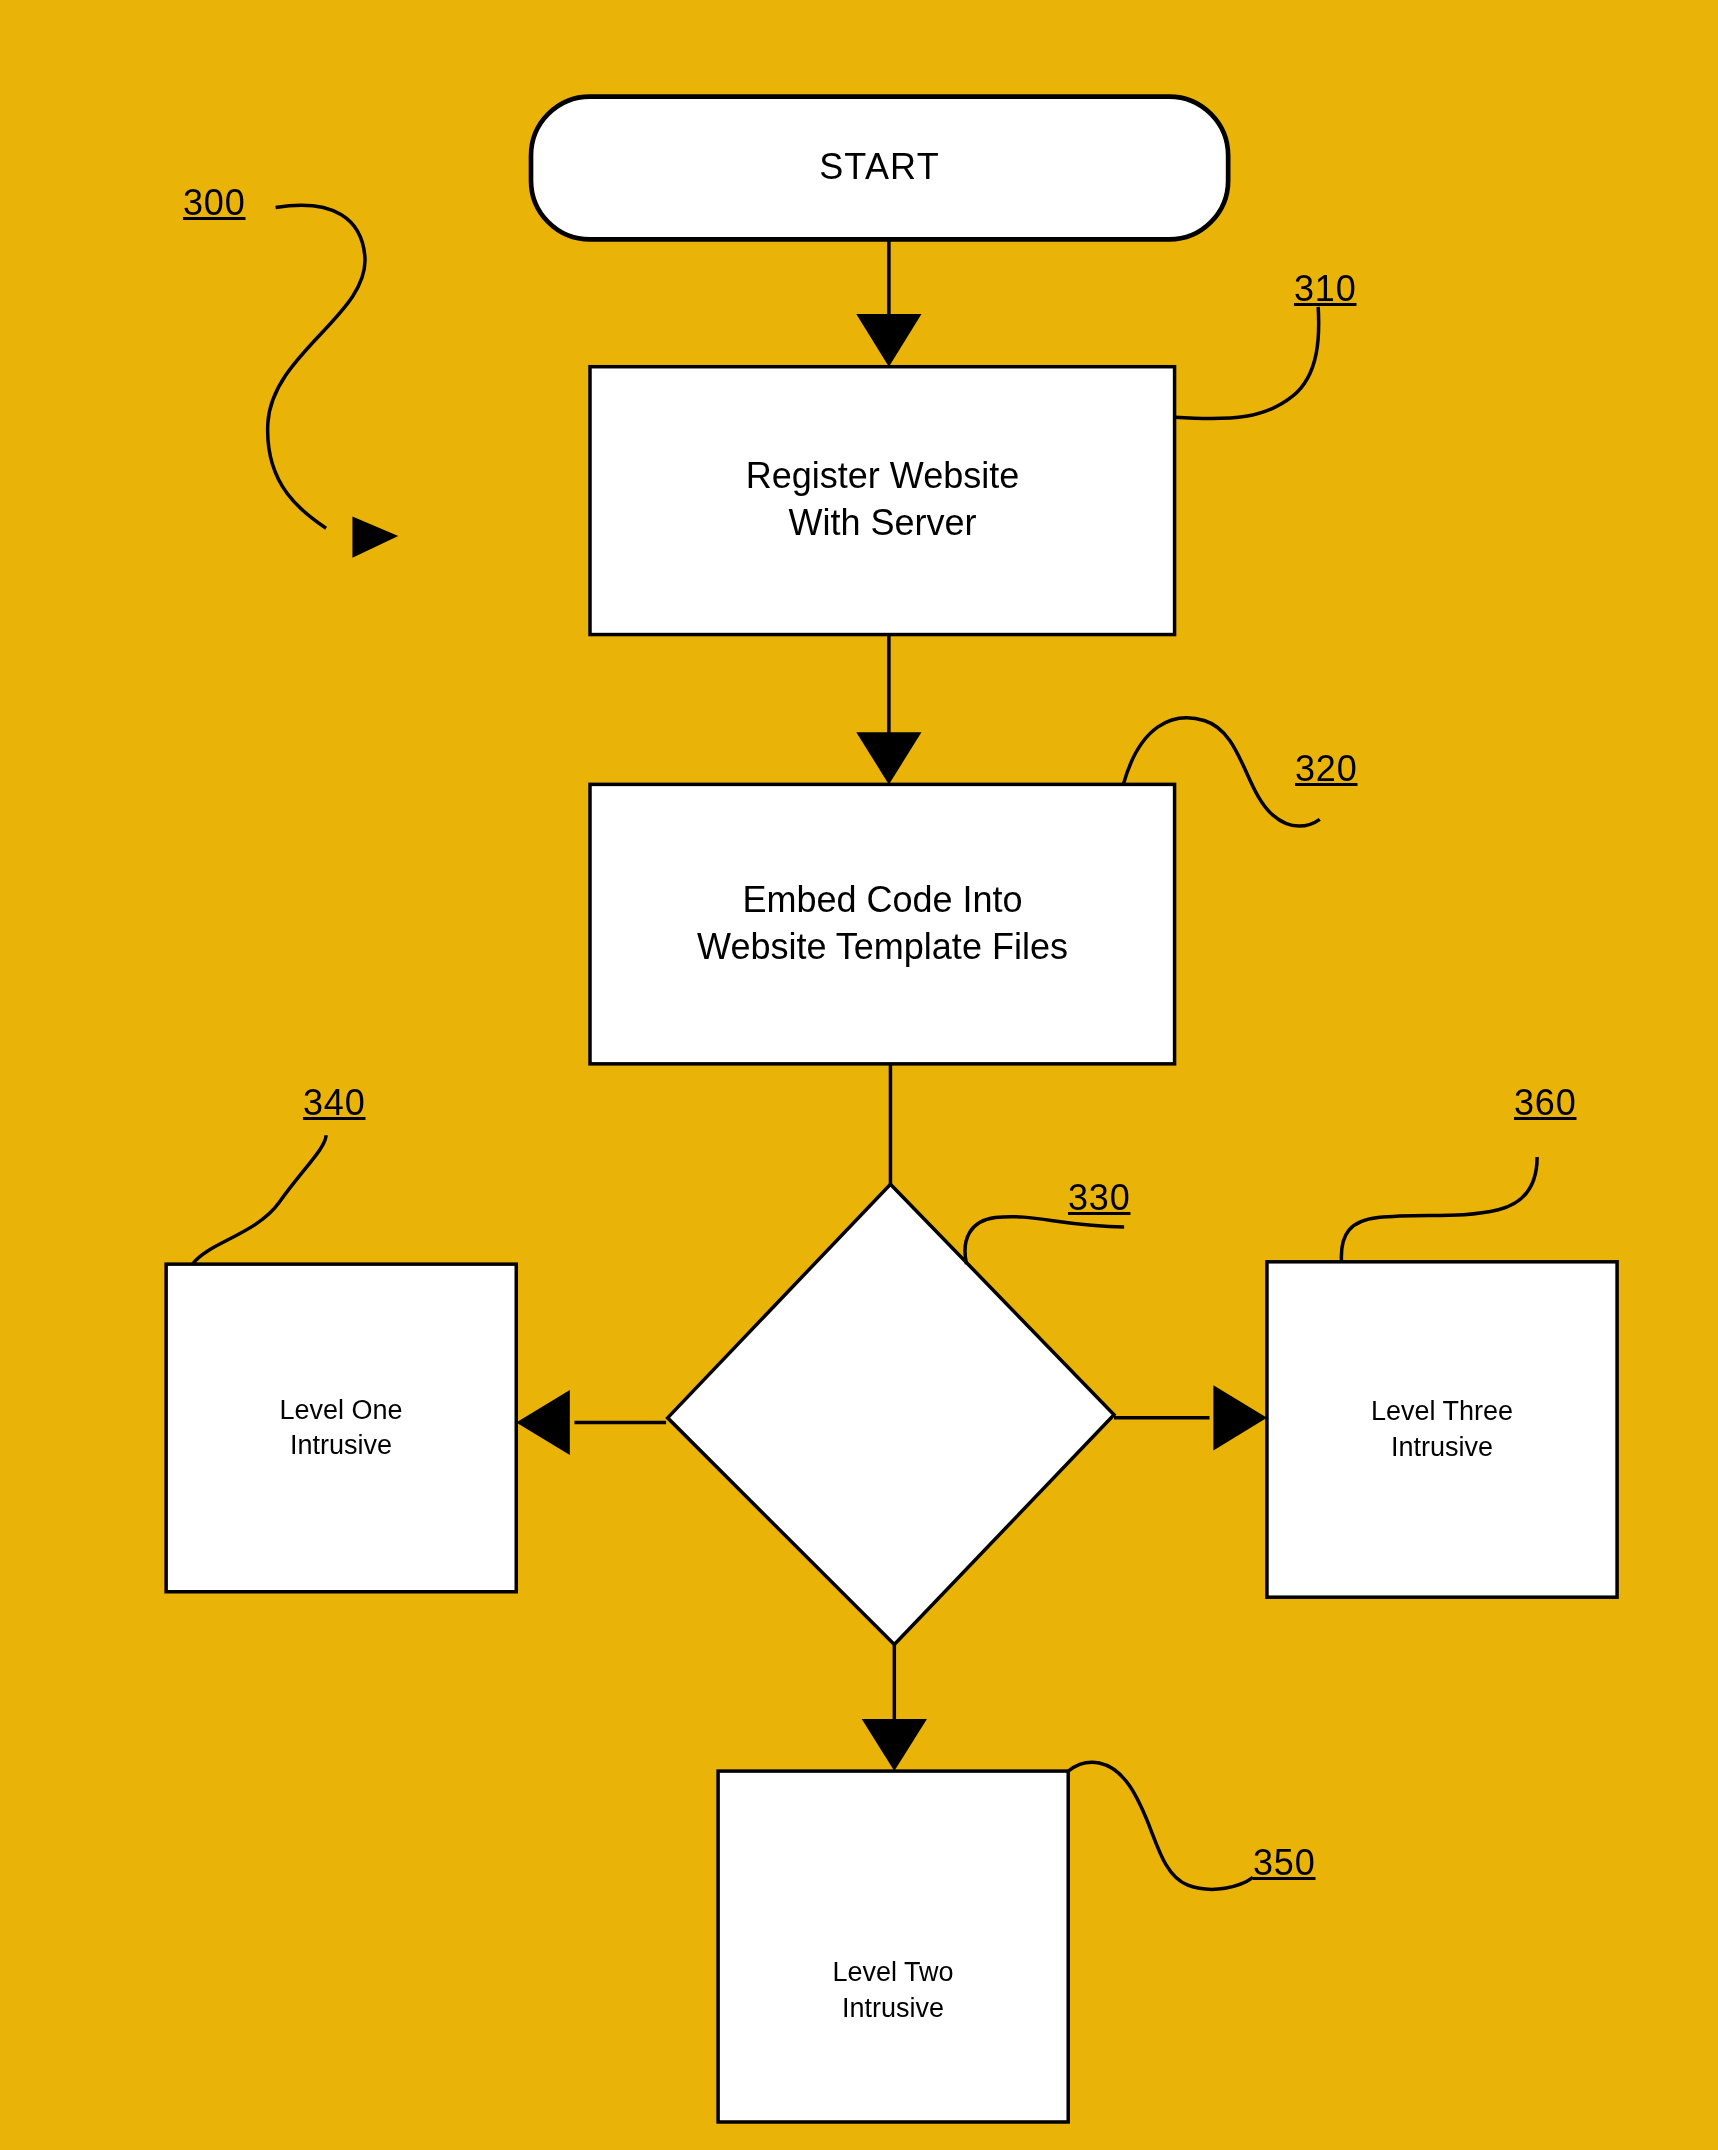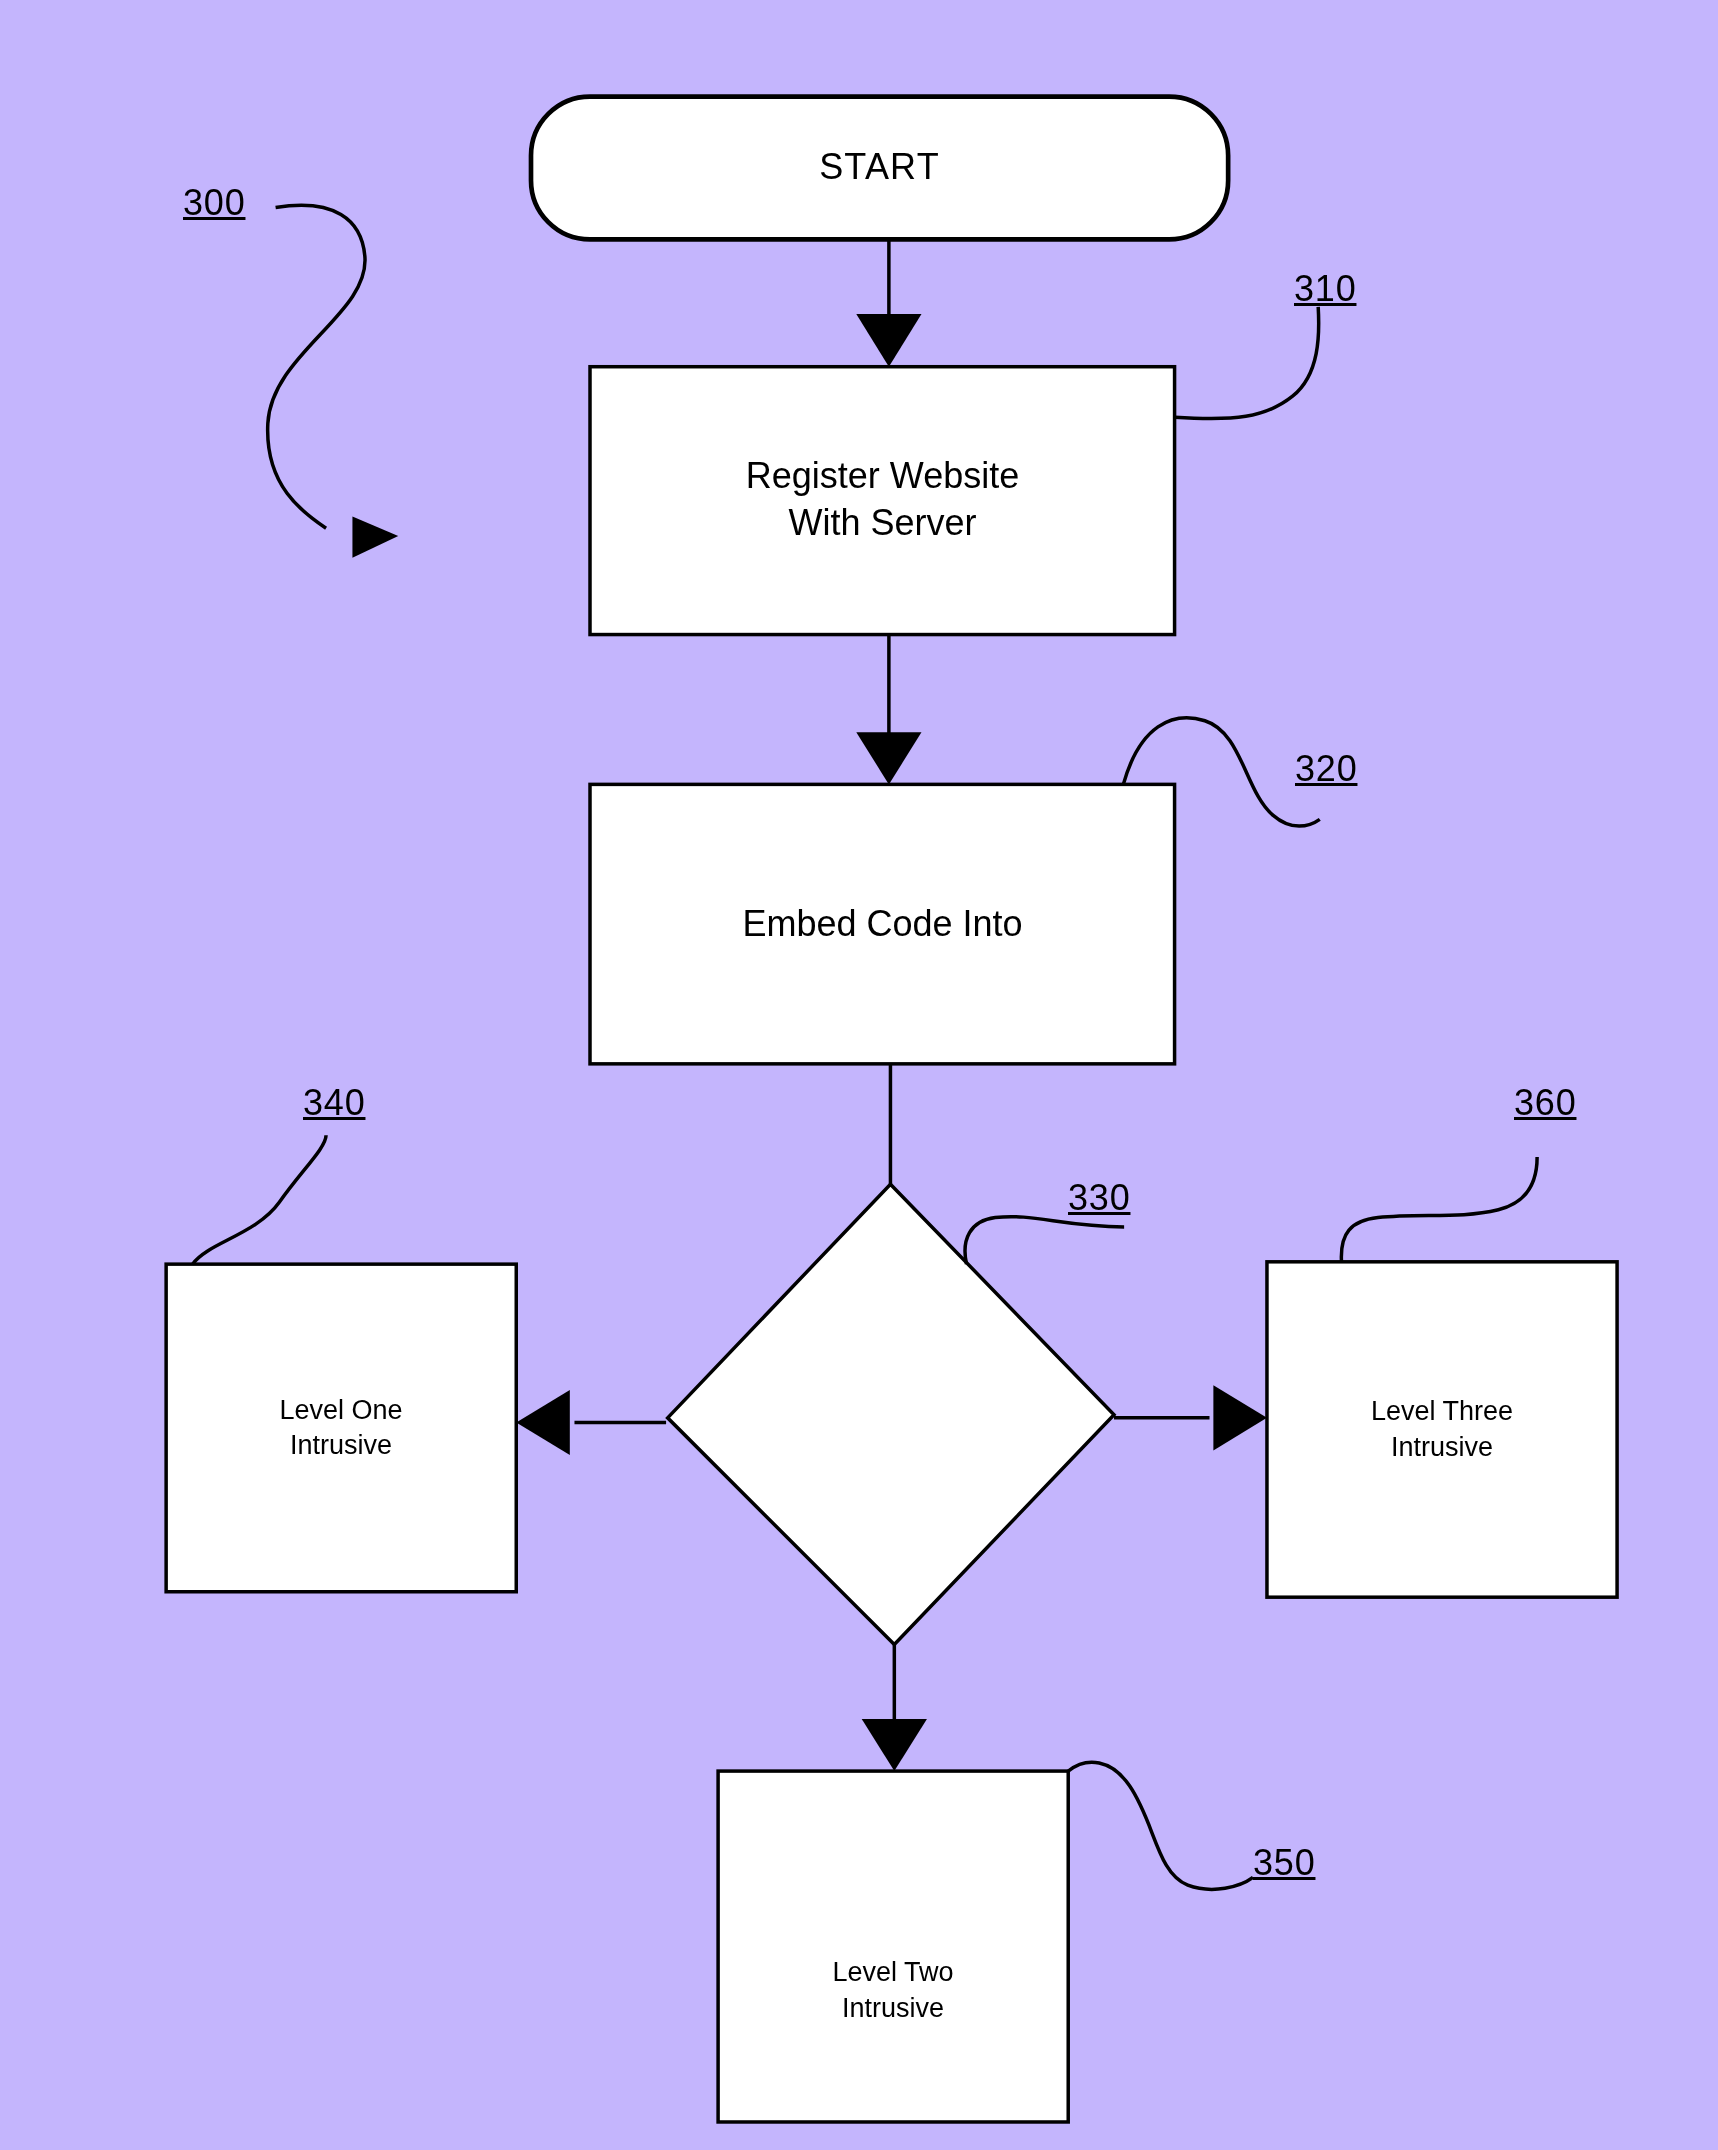--- a/index.html
+++ b/index.html
@@ -9,21 +9,21 @@
     background: #ffffff;
   }
   body {
     font-family: "Liberation Sans", sans-serif;
     color: #000000;
   }
   #figure-root {
     position: relative;
     width: 1718px;
     height: 2151px;
-    background: #c4b5fd;
+    background: #eab308;
     overflow: hidden;
   }
   #figure-svg {
     position: absolute;
     left: 0;
     top: 0;
     width: 1718px;
     height: 2151px;
     display: block;
   }
@@ -127,20 +127,21 @@
     <span class="ln">START</span>
   </div>
 
   <div class="node-label process-text" style="left:590px; top:366px; width:585px; height:268px;">
     <span class="ln">Register Website</span>
     <span class="ln">With Server</span>
   </div>
 
   <div class="node-label process-text" style="left:590px; top:784px; width:585px; height:280px;border-radius:15px;">
     <span class="ln">Embed Code Into</span>
+    <span class="ln">Website Template Files</span>
   </div>
 
 
   <div class="node-label small-box-text" style="left:166px; top:1264px; width:350px; height:328px;">
     <span class="ln">Level One</span>
     <span class="ln">Intrusive</span>
   </div>
 
   <div class="node-label small-box-text" style="left:718px; top:1771px; width:350px; height:351px;margin-top:44px;">
     <span class="ln">Level Two</span>

